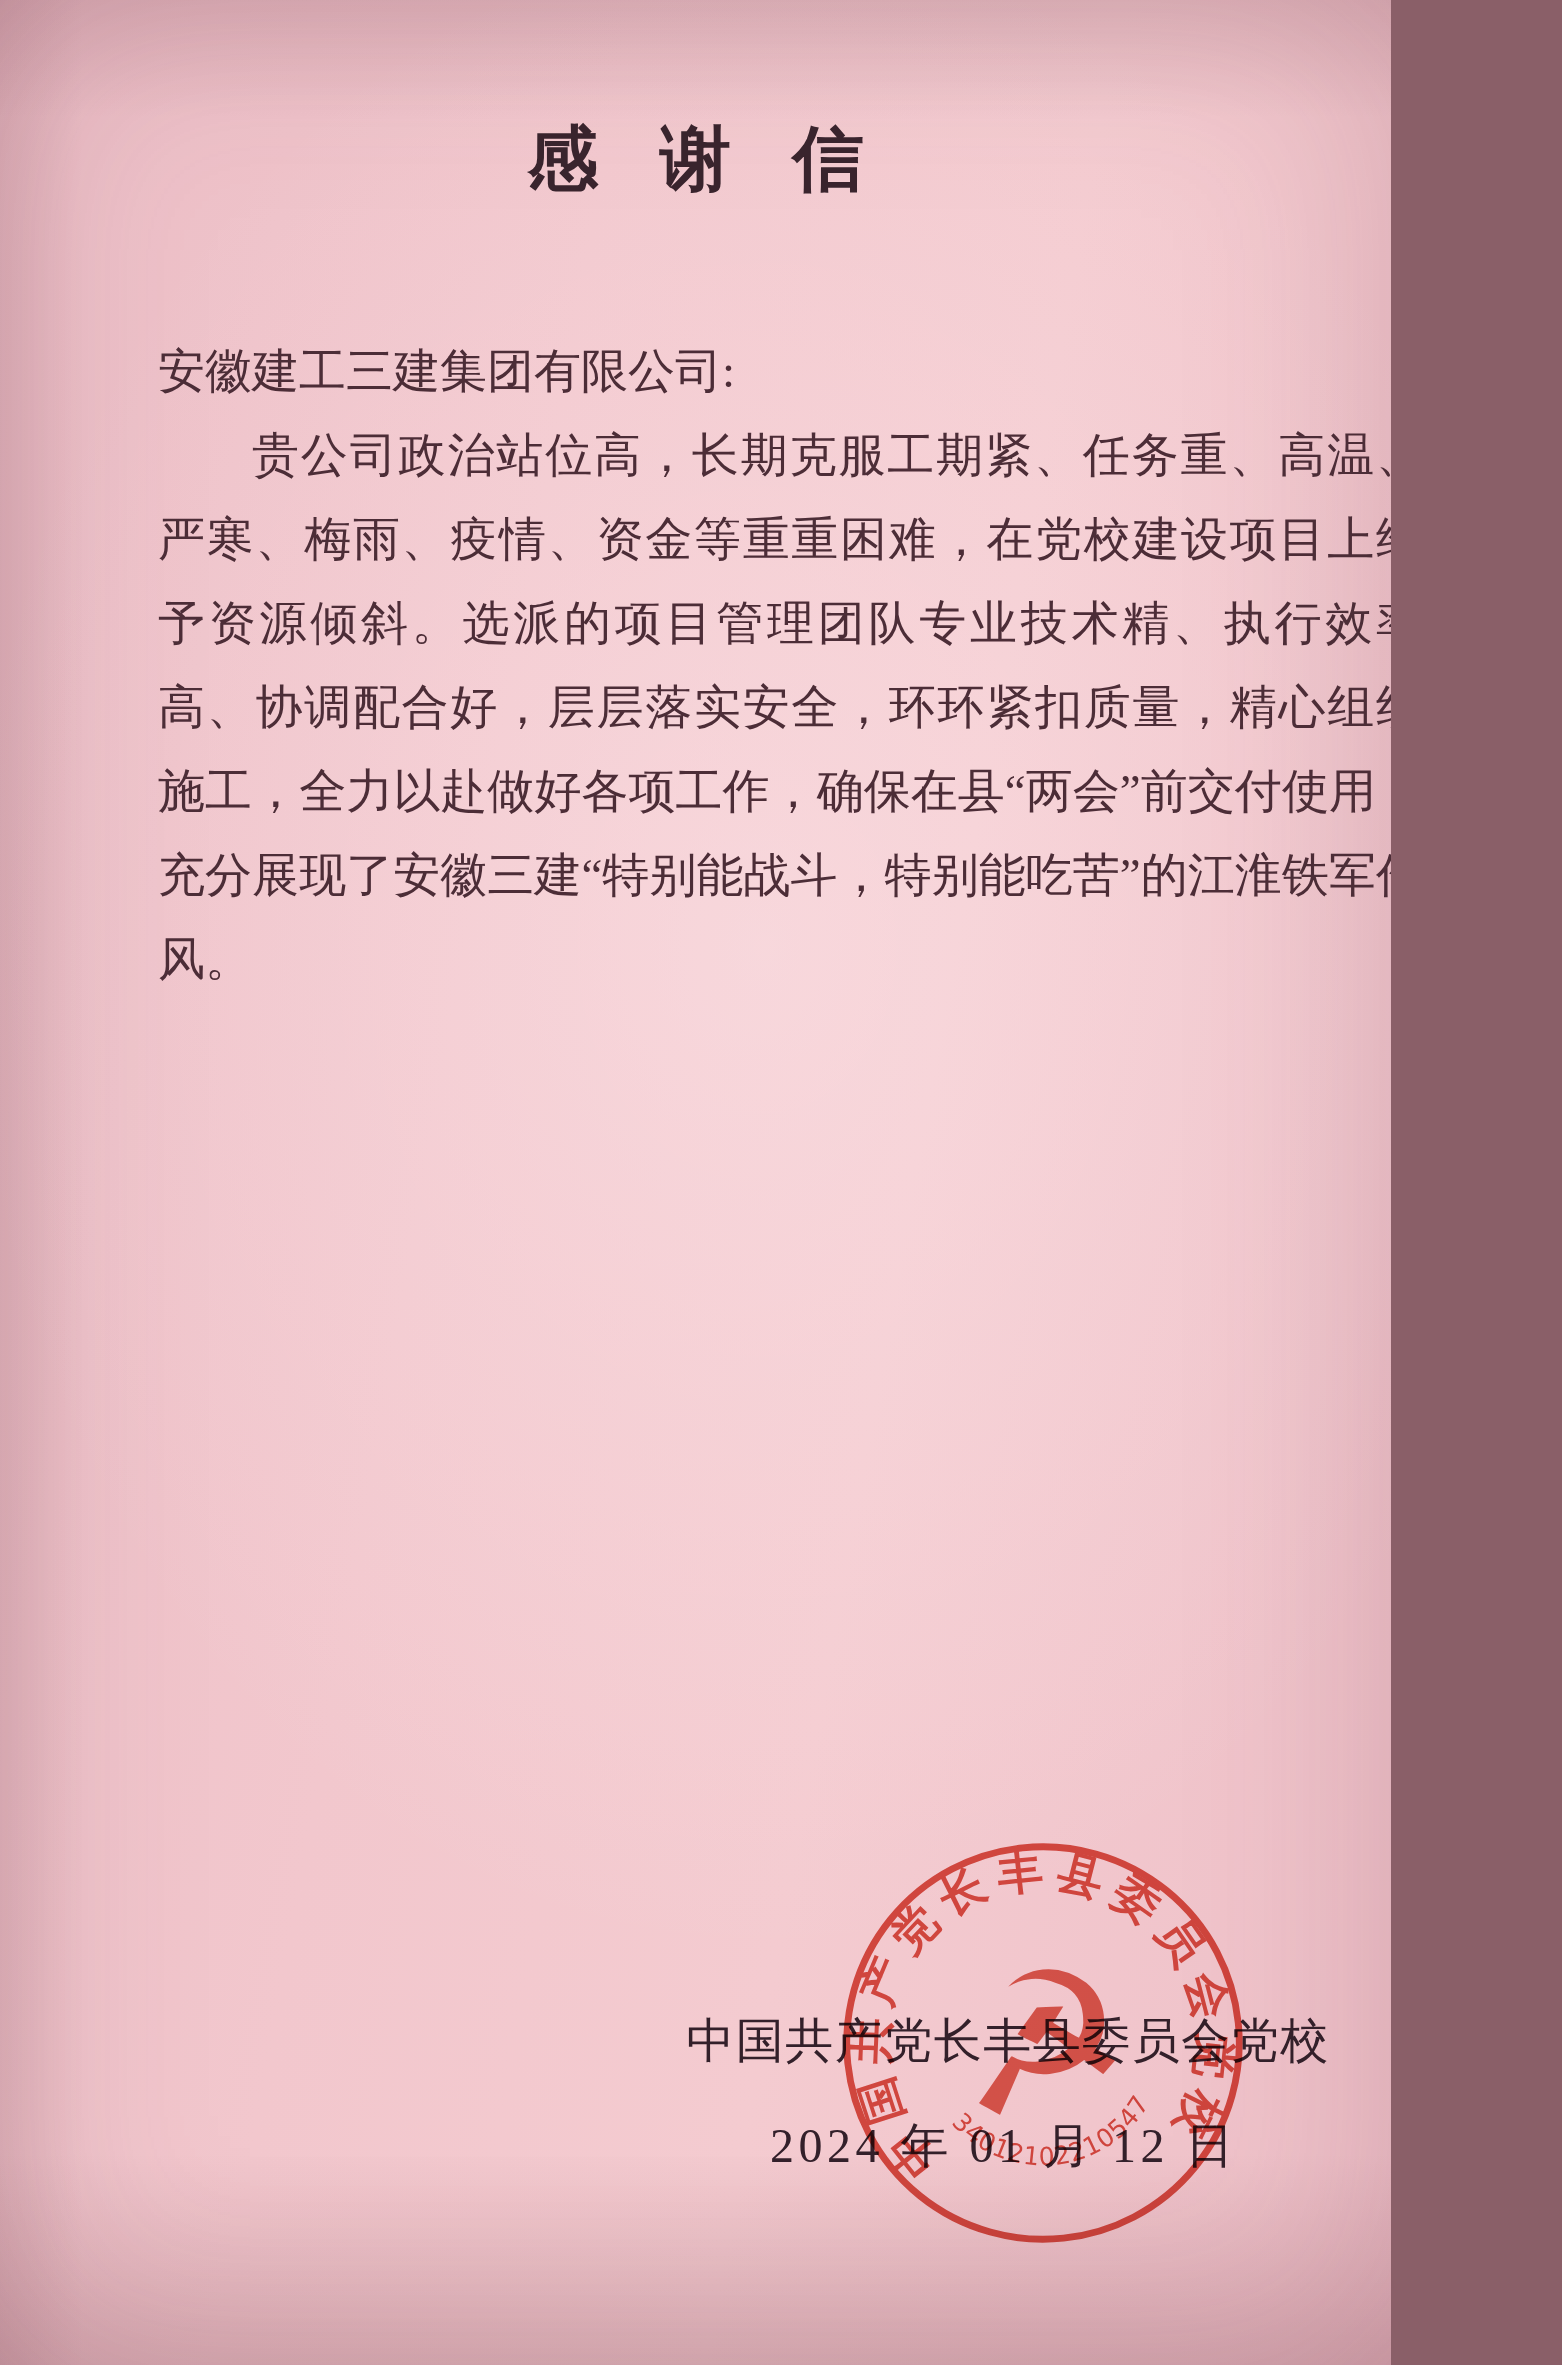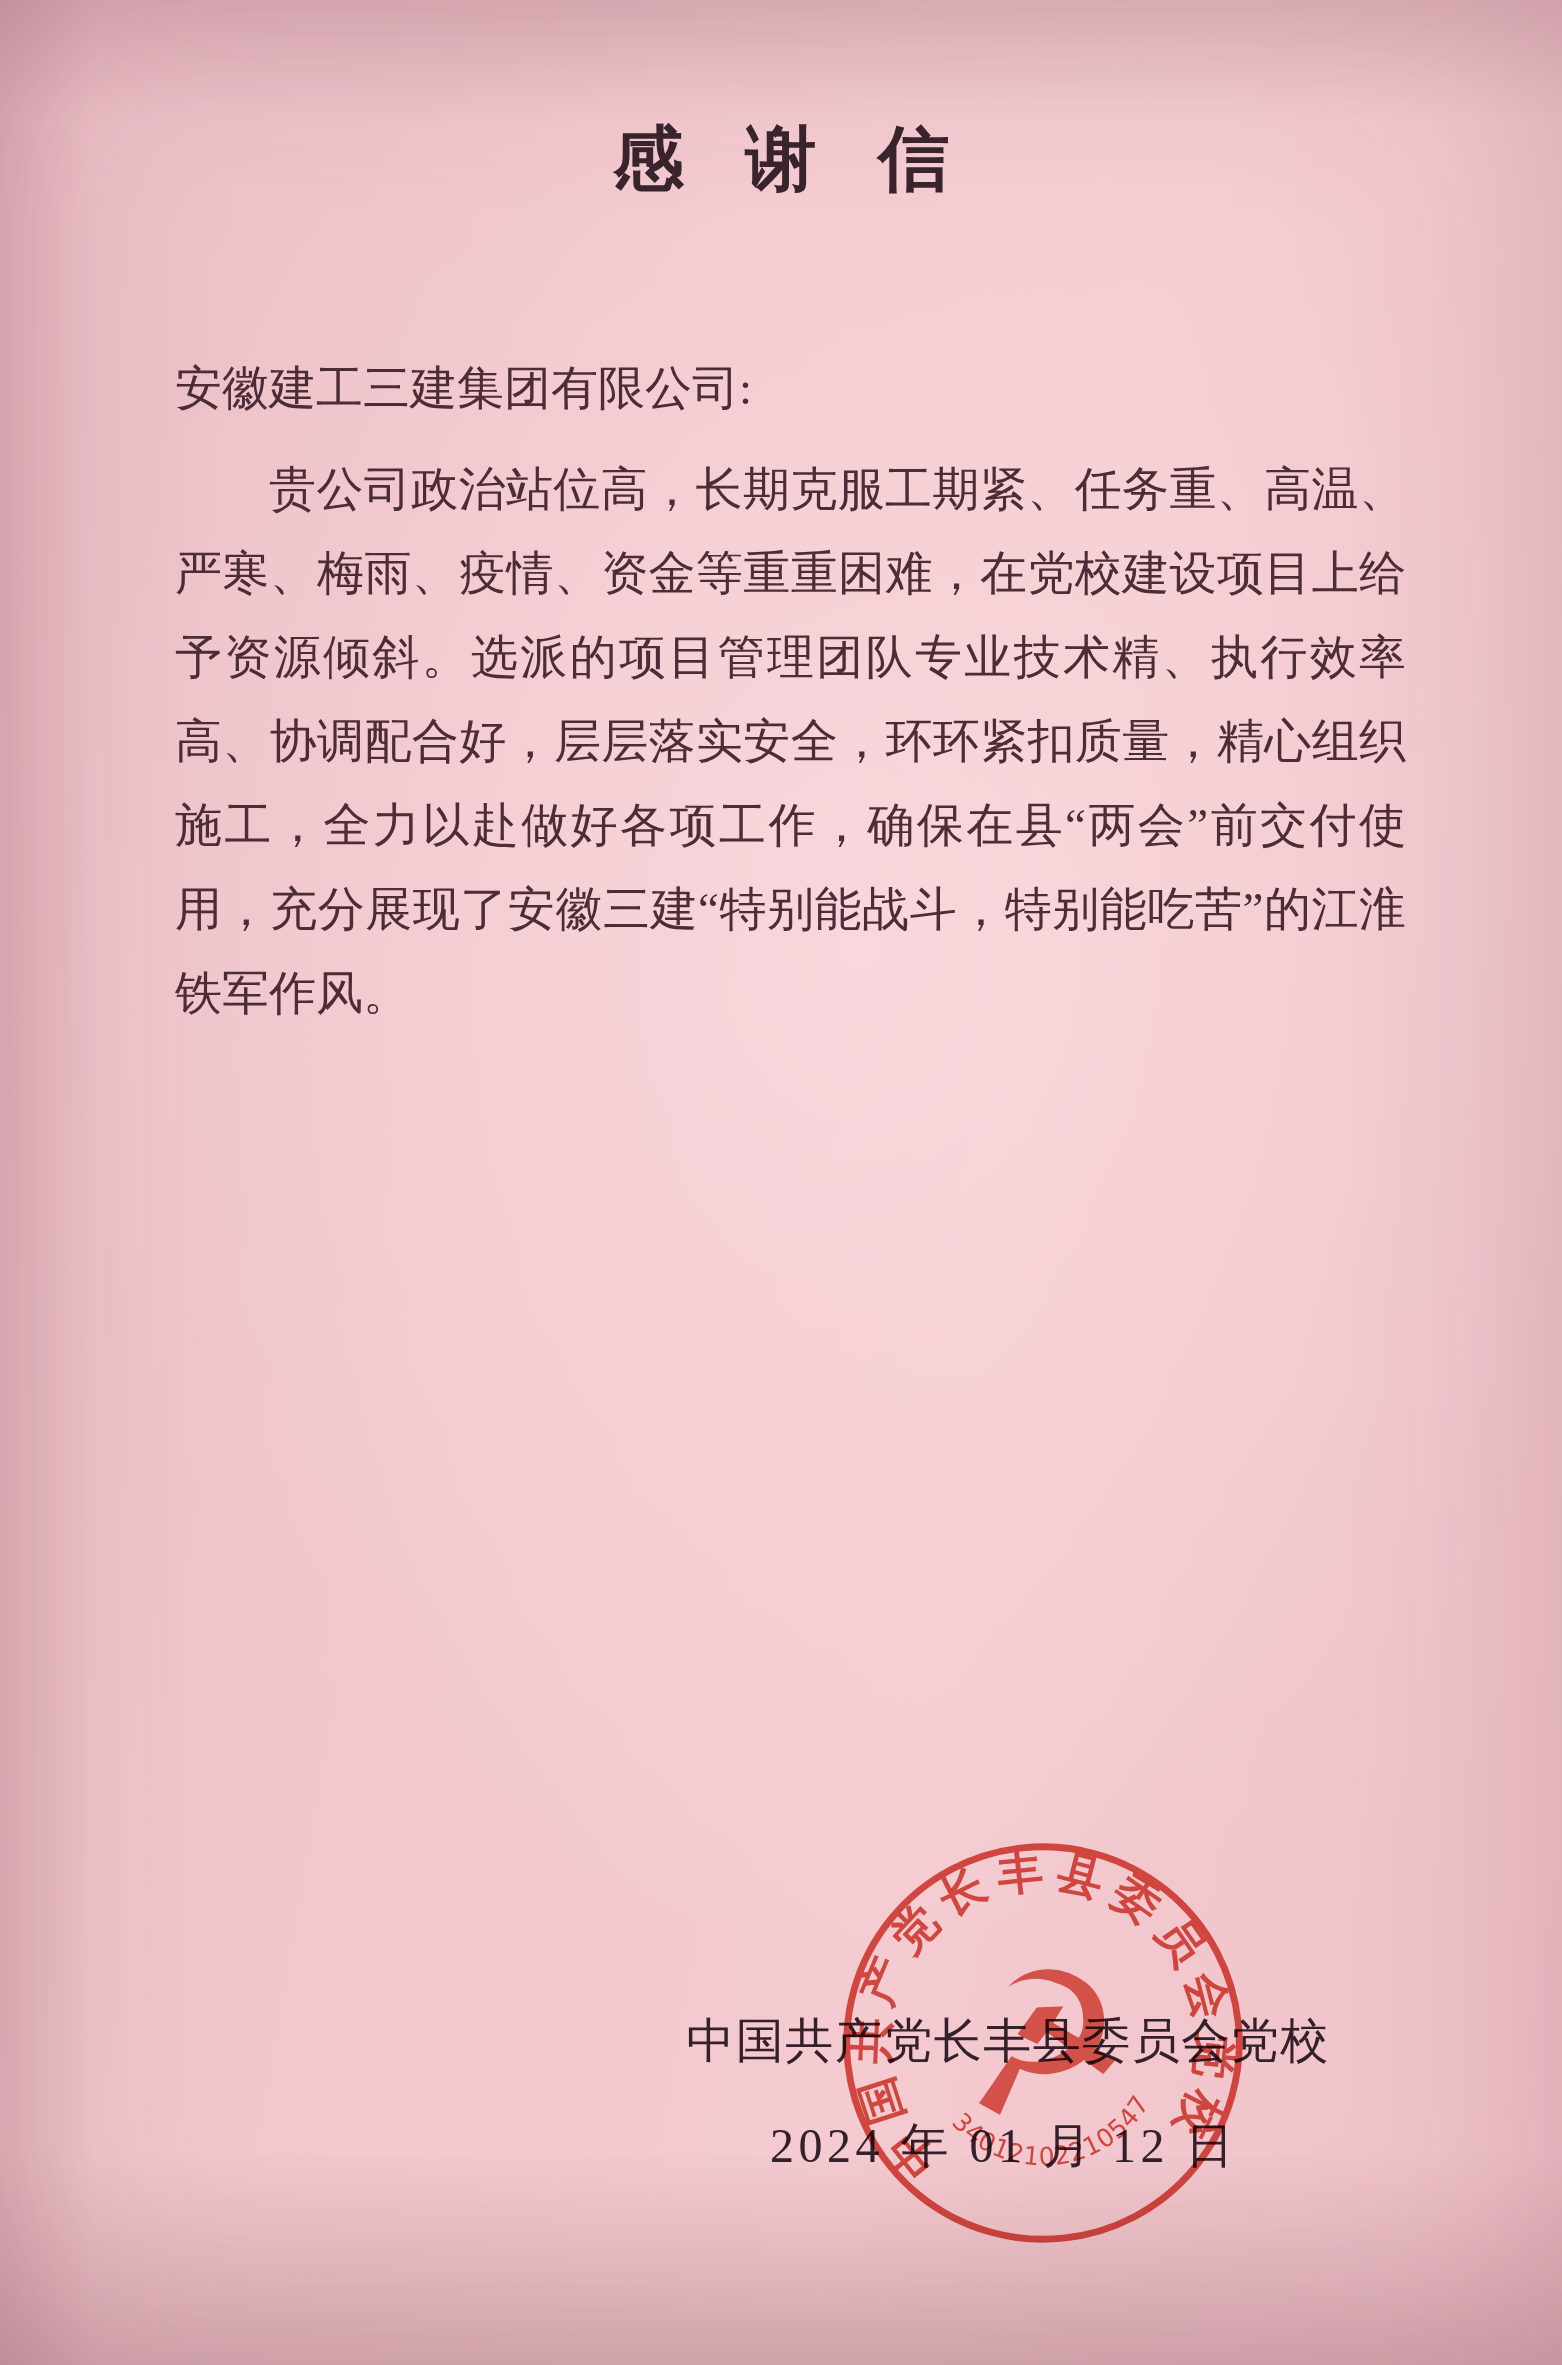--- a/index.html
+++ b/index.html
@@ -1,21 +1,21 @@
 <!DOCTYPE html>
 <html style="font-size:12px"><head>
 <meta charset="utf-8">
 <style>
   * { margin: 0; padding: 0; box-sizing: border-box; }
   html, body { background: #8a5f68; }
   body { font-family: "Liberation Serif", "DejaVu Serif", serif; }
 
   .page {
     position: relative;
-    width: 1562px;
+    width: 1391px;
     height: 2366px;
     overflow: hidden;
     background:
       radial-gradient(ellipse 1116px 1413px at 55% 40%, rgba(255,238,241,0.38), rgba(255,238,241,0) 72%),
       linear-gradient(to bottom, rgba(105,52,66,0.12) 0%, rgba(105,52,66,0) 5%),
       linear-gradient(to top, rgba(105,52,66,0.18) 0%, rgba(105,52,66,0) 9%),
       linear-gradient(to right, rgba(105,52,66,0.10) 0%, rgba(105,52,66,0) 6%),
       linear-gradient(100deg, #ecbfc7 0%, #f2c7cd 35%, #f4cbd0 62%, #eec0c8 100%);
     box-shadow: inset 0 0 208px rgba(118,60,76,0.22);
   }
@@ -36,21 +36,21 @@
   .body-text {
     position: absolute;
     top: 329px;
     left: 158px;
     width: 1265px;
     font-size: 47px;
     line-height: 84px;
     color: #4c2d37;
     text-align: justify;
   }
-  .body-text p { margin: 17px; }
+  .body-text p { margin: 0; }
   .para { text-indent: 2em; }
 
   .signature {
     position: absolute;
     top: 2009px;
     left: 1008px;
     transform: translateX(-50%);
     font-size: 48px;
     color: #33202a;
     white-space: nowrap;

